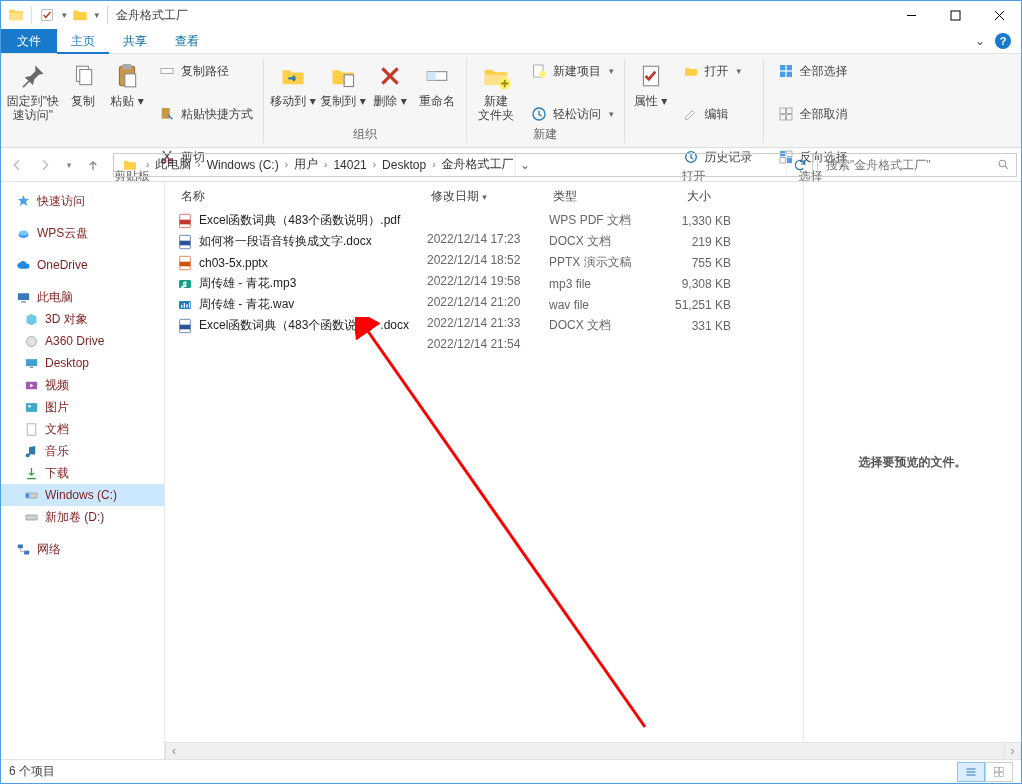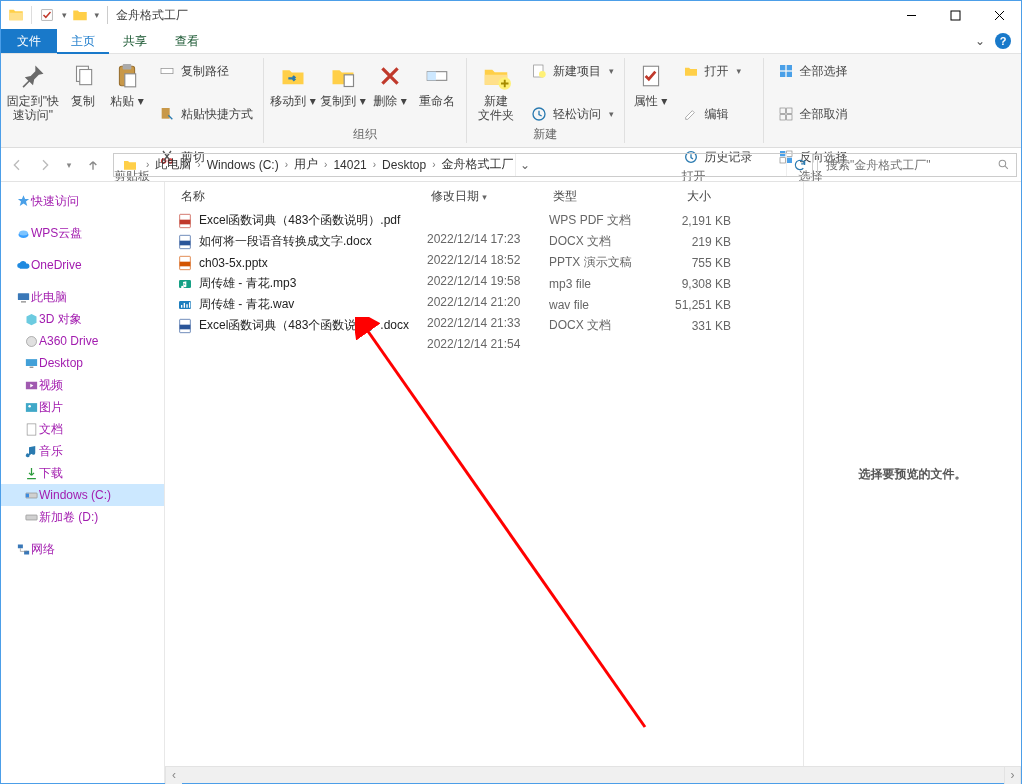--- a/index.html
+++ b/index.html
@@ -13,21 +13,21 @@
   .qat .check { width: 18px; height: 18px; display: flex; align-items: center; justify-content: center; color: #1a6fbf; }
   .qat .folder2 svg { width: 18px; height: 18px; }
   .qat .dd { color: #666; font-size: 9px; margin-left: 2px; }
   .titlebar .title-sep { width: 1px; height: 18px; background: #ccc; margin: 0 8px; }
   .titlebar .title { color: #444; }
   .wincontrols { margin-left: auto; display: flex; }
   .wincontrols .btn { width: 44px; height: 28px; display: flex; align-items: center; justify-content: center; color: #333; }
   
   .ribtabs { height: 25px; display: flex; align-items: stretch; background: #fff; position: relative; border-bottom: 1px solid #e3e3e3; }
   .ribtabs .filetab { background: #1979ca; color: #fff; padding: 0 16px; display: flex; align-items: center; }
-  .ribtabs .tab { padding: 0 14px; display: flex; align-items: center; color: #14532d; position: relative; }
+  .ribtabs .tab { padding: 0 14px; display: flex; align-items: center; color: #0369a1; position: relative; }
   .ribtabs .tab.active { color: #1979ca; }
   .ribtabs .tab.active::after { content:""; position:absolute; bottom:-1px; left:0; right:0; height:2px; background:#1979ca; }
   .ribtabs .right { margin-left: auto; display: flex; align-items: center; padding-right: 10px; gap: 10px; color:#555;}
   .ribtabs .chev { font-size: 12px; color:#555; }
   .ribtabs .help { width:16px; height:16px; border-radius:50%; background:#1979ca; color:#fff; display:flex; align-items:center; justify-content:center; font-size:11px; font-weight:bold;}
   
   .ribbon { height: 94px; background: #f6f6f6; border-bottom: 1px solid #ddd; display: flex; }
   .ribgroup { display: flex; flex-direction: column; height: 100%; }
   .ribgroup .body { flex: 1; display: flex; align-items: flex-start; padding: 4px 4px 0 4px; }
   .ribgroup .label { text-align: center; color: #666; font-size: 12px; padding-bottom: 4px; }
@@ -47,21 +47,21 @@
   .crumbbox .crumb { display:flex; align-items:center; color:#333; padding:0 2px;}
   .crumbbox .chev { color:#777; padding:0 4px; font-size:10px;}
   .crumbbox .refresh { margin-left:auto; border-left:1px solid #eee; width:26px; height:100%; display:flex; align-items:center; justify-content:center; color:#2a7ab0;}
   .crumbbox .ddend { border-left:1px solid #eee; width:18px; height:100%; display:flex; align-items:center; justify-content:center; color:#666;}
   .navbar .searchbox { width: 200px; height: 24px; border:1px solid #ccc; display:flex; align-items:center; padding:0 6px; color:#888;}
   .searchbox input { border:none; outline:none; flex:1; font-size:12px; background:transparent;}
   .searchbox .se { color:#999;}
   
   .body-area { flex:1; display:flex; min-height:0;}
   .navpane { width: 164px; border-right:1px solid #e8e8e8; overflow-y:auto; padding-top:8px;}
-  .navpane .item { display:flex; align-items:center; height:22px; padding-left:22px; color:#a21caf;}
+  .navpane .item { display:flex; align-items:center; height:22px; padding-left:22px; gap:6px; color:#7f1d1d;}
   .navpane .item.selected { background:#cce8ff;}
   .navpane .item.top { padding-left:14px;}
   .navpane .item .ico { width:16px; height:16px; display:flex; align-items:center; justify-content:center;}
   .navpane .section-gap { height:10px;}
   .filearea { flex:1; display:flex; flex-direction:column; min-width:0;}
   .filelist { flex:1; display:flex; min-height:0;}
   .listmain { flex:1; overflow:auto; position:relative;}
   .previewpane { width:218px; border-left:1px solid #e8e8e8; display:flex; align-items:center; justify-content:center; color:#555;font-weight:bold;}
   .columns { display:flex; height:28px; align-items:center; color:#444; padding-left:12px;}
   .columns .col { padding:0 4px;}
@@ -593,21 +593,21 @@
                   <span class="fico">
                     <svg width="16" height="16" viewBox="0 0 24 24">
                       <rect x="4" y="2" width="16" height="20" rx="1" fill="#fff" stroke="#c0392b"></rect>
                       <rect x="4" y="10" width="16" height="7" fill="#c0392b"></rect>
                     </svg>
                   </span>
                   <span>Excel函数词典（483个函数说明）.pdf</span>
                 </div>
                 <div class="c-date">2022/12/14 17:23</div>
                 <div class="c-type">WPS PDF 文档</div>
-                <div class="c-size">2,191 KB</div>
+                <div class="c-size">1,330 KB</div>
               </div>
               <div class="row">
                 <div class="c-name">
                   <span class="fico">
                     <svg width="16" height="16" viewBox="0 0 24 24">
                       <rect x="4" y="2" width="16" height="20" rx="1" fill="#fff" stroke="#2a5599"></rect>
                       <rect x="4" y="10" width="16" height="7" fill="#2a5599"></rect>
                     </svg>
                   </span>
                   <span>如何将一段语音转换成文字.docx</span>
@@ -688,14 +688,33 @@
         </div>
       </div>
       <div class="hscroll">
         <div class="btn">‹</div>
         <div class="track"></div>
         <div class="btn" style="border-right:1px solid #e3e3e3;">›</div>
       </div>
     </div>
   </div>
 
+  <div class="statusbar">
+    <div class="count">6 个项目</div>
+    <div style="flex:1"></div>
+    <div class="viewbtns">
+      <div class="vb active">
+          <svg width="14" height="12" viewBox="0 0 24 24">
+            <path d="M3 6h18M3 12h18M3 18h18" stroke="#2a7ab0" stroke-width="2"></path>
+          </svg>
+        </div>
+      <div class="vb">
+          <svg width="14" height="12" viewBox="0 0 24 24">
+            <rect x="3" y="3" width="8" height="8" fill="none" stroke="#888"></rect>
+            <rect x="13" y="3" width="8" height="8" fill="none" stroke="#888"></rect>
+            <rect x="3" y="13" width="8" height="8" fill="none" stroke="#888"></rect>
+            <rect x="13" y="13" width="8" height="8" fill="none" stroke="#888"></rect>
+          </svg>
+        </div>
+    </div>
+  </div>
 
 </div>
 
 </body></html>

